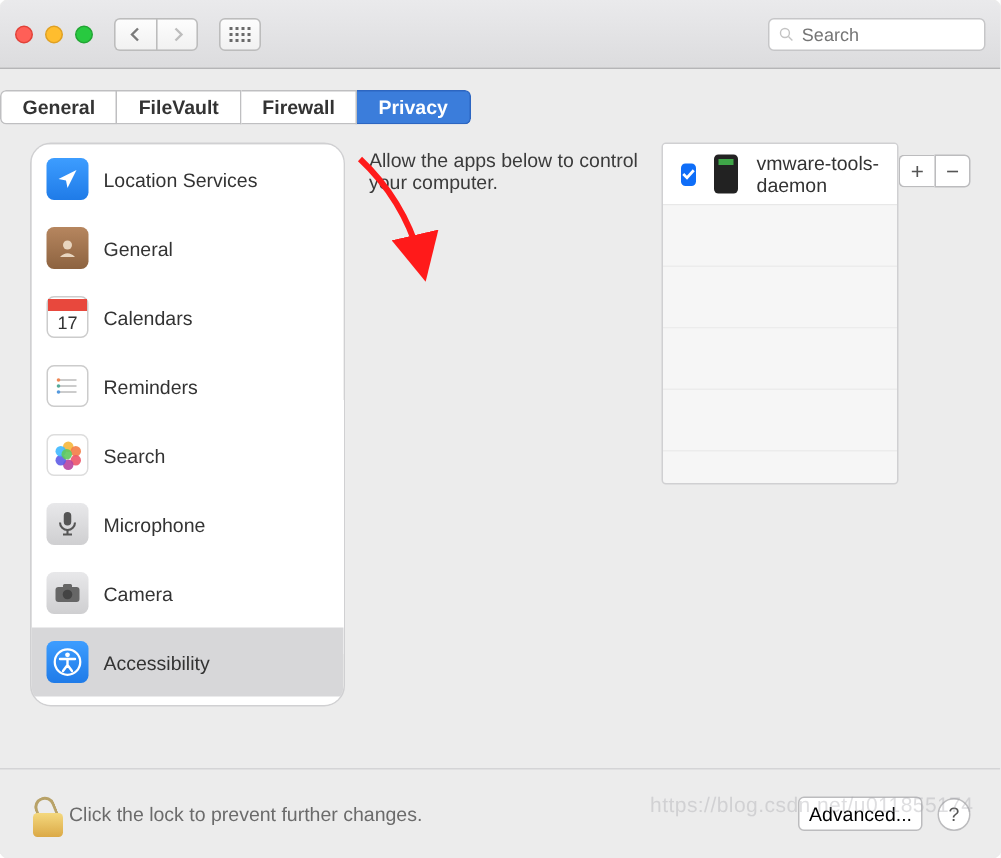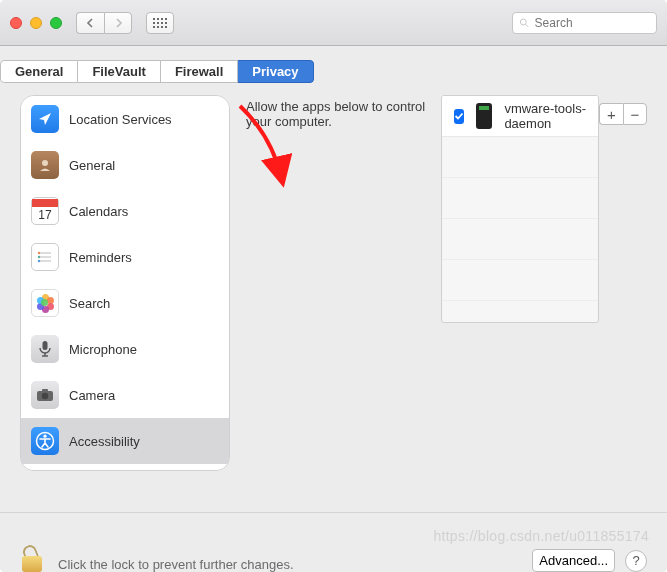--- a/index.html
+++ b/index.html
@@ -63,21 +63,21 @@
 .approw{height:41px;display:flex;align-items:center;gap:12px;padding:0 12px;background:#fff;border-bottom:1px solid #e8e8e8;}
 .approw.empty{background:#f6f6f6;border-bottom:1px solid #ececec;}
 .chk{width:15px;height:15px;border-radius:3px;background:#0f6ef8;display:flex;align-items:center;justify-content:center;color:#fff;font-size:11px;}
 .appicon{width:26px;height:26px;background:#222;border-radius:3px;position:relative;}
 .appicon::before{content:"";position:absolute;top:3px;left:3px;right:3px;height:4px;background:#3fa648;}
 .addremove{display:flex;margin-top:8px;}
 .sqbtn{width:24px;height:22px;background:#fff;border:1px solid #bcbcbe;display:flex;align-items:center;justify-content:center;font-size:15px;color:#555;cursor:pointer;}
 .sqbtn:first-child{border-radius:4px 0 0 4px;border-right:none;}
 .sqbtn:last-child{border-radius:0 4px 4px 0;}
 
-.footer{position:absolute;bottom:0;left:0;right:0;height:60px;border-top:1px solid #d4d4d6;background:#ececec;display:flex;align-items:flex-end;padding:0 20px;gap:12px;}
+.footer{position:absolute;bottom:0;left:0;right:0;height:60px;border-top:1px solid #d4d4d6;background:#ececec;display:flex;align-items:center;padding:0 20px;}
 .lock{width:26px;height:30px;position:relative;}
 .lock .shackle{position:absolute;top:0;left:5px;width:14px;height:14px;border:2px solid #b8a268;border-bottom:none;border-radius:7px 7px 0 0;transform:rotate(-22deg);transform-origin:bottom right;}
 .lock .body{position:absolute;bottom:0;left:2px;width:20px;height:16px;background:linear-gradient(#f4d87e,#dba946);border-radius:3px;}
 .footer-text{color:#6b6b6b;font-size:13px;}
 .footer-right{margin-left:auto;display:flex;gap:10px;align-items:center;}
 .advbtn{padding:3px 6px;background:#fff;border:1px solid #bcbcbe;border-radius:4px;font-size:13px;cursor:pointer;}
 .helpbtn{width:22px;height:22px;border-radius:50%;background:#fff;border:1px solid #bcbcbe;display:flex;align-items:center;justify-content:center;font-size:13px;color:#555;cursor:pointer;}
 
 .arrow{position:absolute;pointer-events:none;}
 

